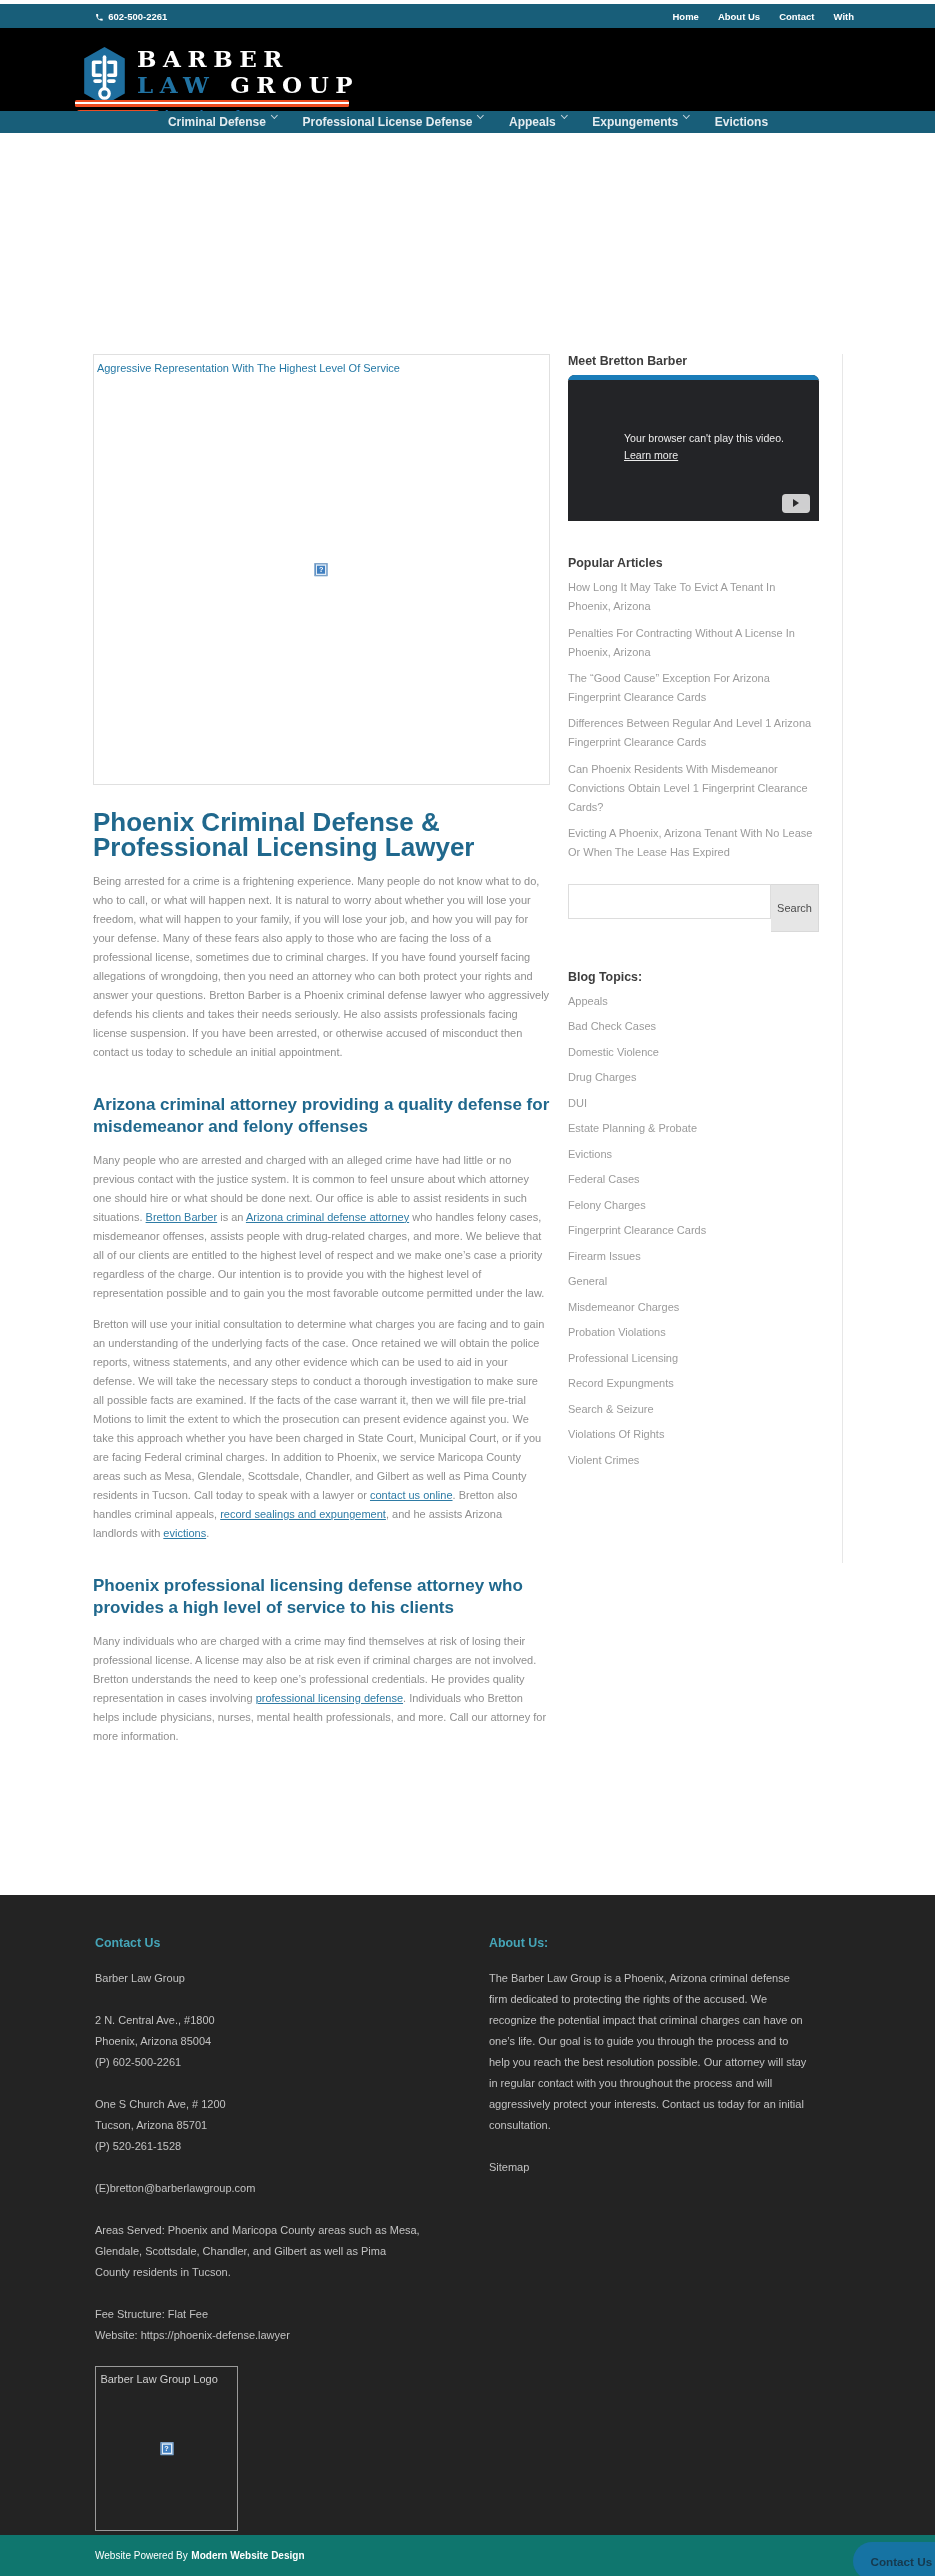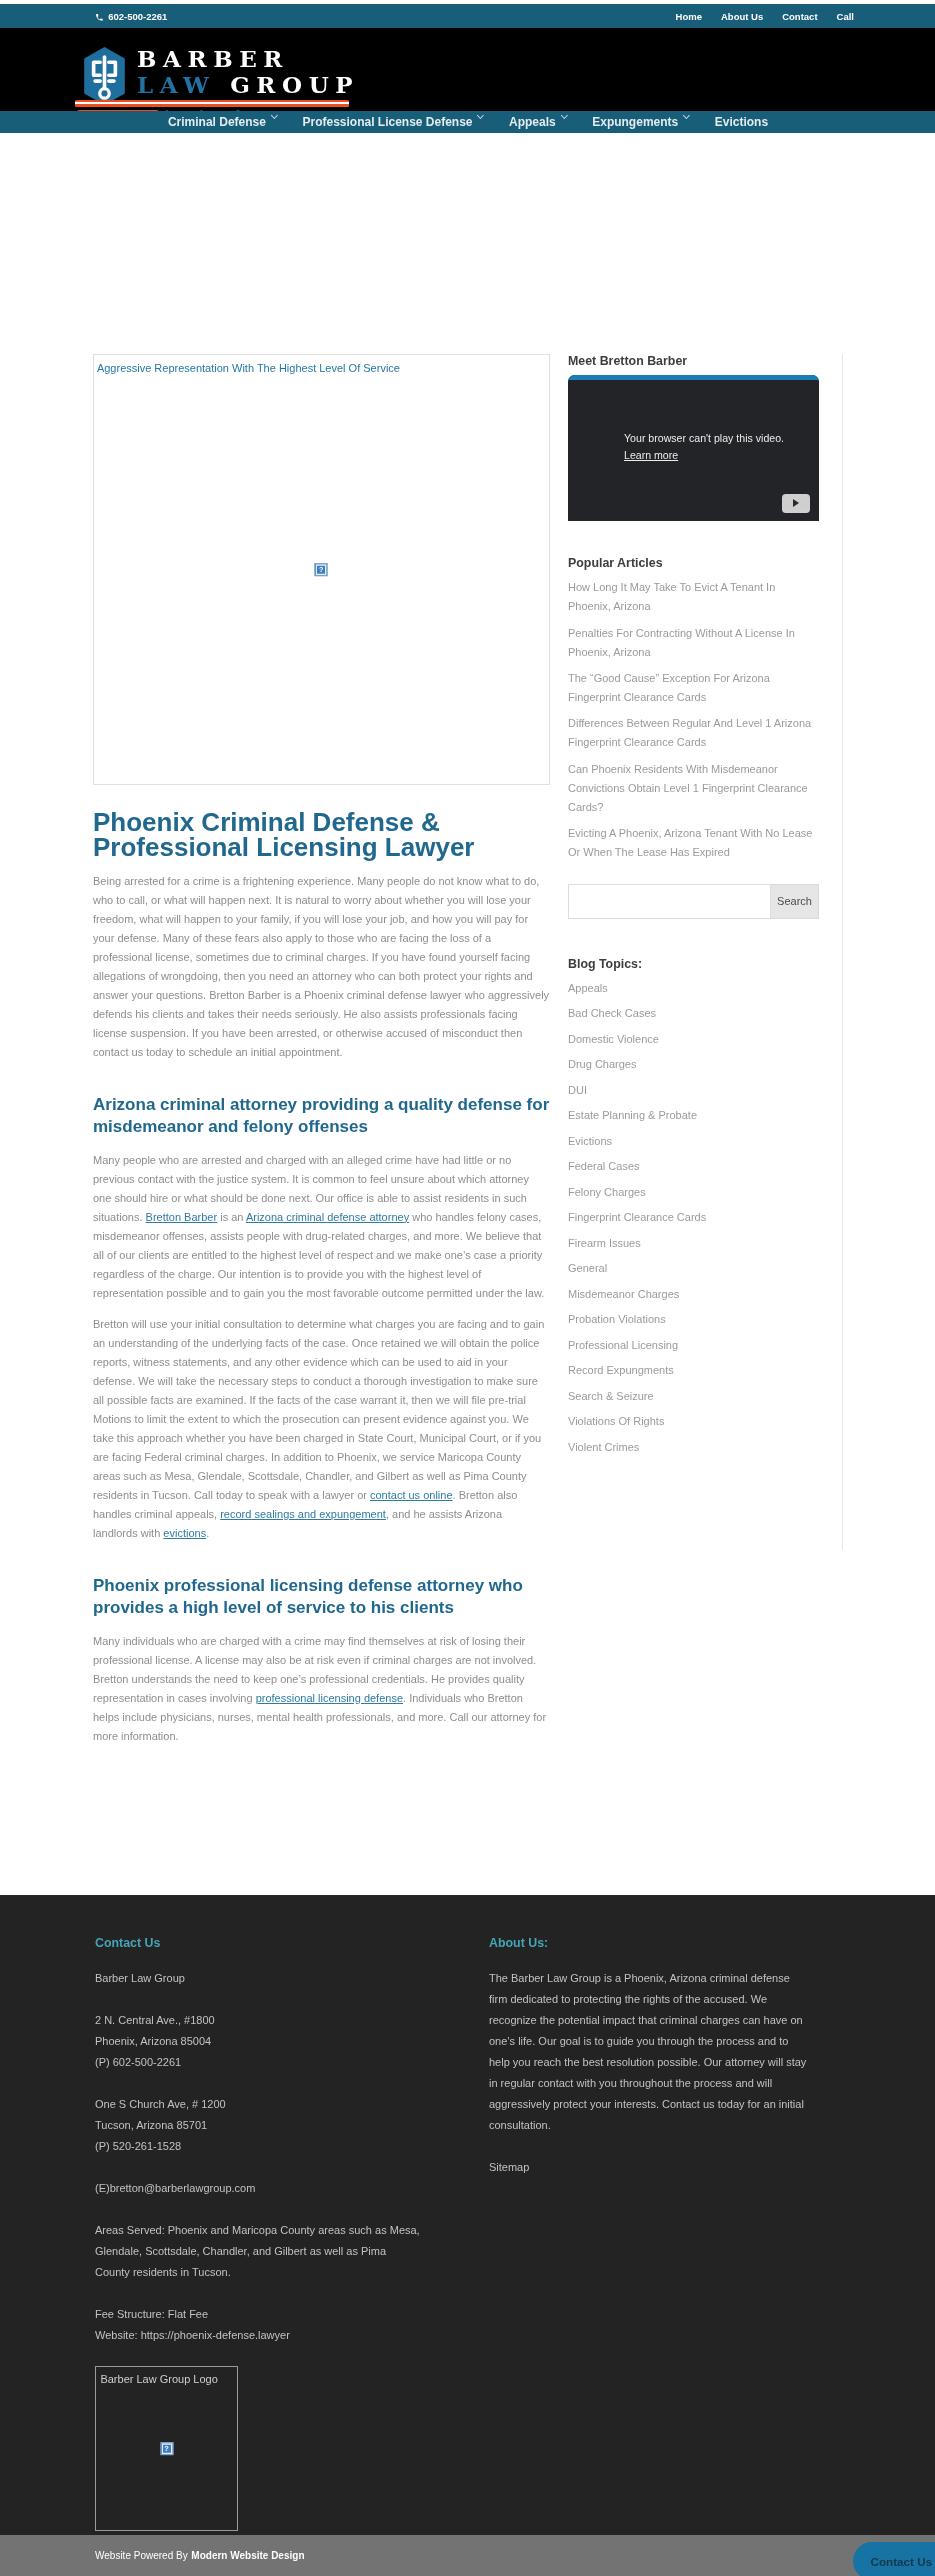--- a/index.html
+++ b/index.html
@@ -62,41 +62,41 @@
     border-radius:3.7px;display:flex;align-items:center;justify-content:center;opacity:.92;border:none;}
   .play-tri{width:0;height:0;border-left:6.6px solid #2d2d2d;border-top:4px solid transparent;
     border-bottom:4px solid transparent;margin-left:1.5px;}
   .sb-popular{margin-top:35px;}
   .article-list{margin-top:8.8px;}
   .article-link{display:block;font-size:11px;color:#9b9b9b;line-height:19px;
     margin:0 0 7.3px;text-decoration:none;}
   .search-row{display:flex;margin-top:22px;width:251px;}
   .search-input{flex:1;height:35px;border:0.7px solid #dddddd;box-sizing:border-box;
     padding:0 7.3px;font-size:11px;outline:none;font-family:inherit;background:#fff;}
-  .search-btn{width:48px;height:35px;background:#e6e6e6;border:0.7px solid #d9d9d9;border-left:none;
+  .search-btn{width:48px;height:48px;background:#e6e6e6;border:0.7px solid #d9d9d9;border-left:none;
     font-size:11px;color:#4c4c4c;font-family:inherit;box-sizing:border-box;}
   .sb-topics{margin-top:38px;}
   .topic-list{margin-top:8.8px;}
   .topic-link{display:block;font-size:11px;color:#9b9b9b;line-height:17.5px;
     margin:0 0 8px;text-decoration:none;}
   
   .footer{position:absolute;left:0;top:1895px;width:936px;height:640px;background:#232323;overflow:hidden;}
   .f-col-left{position:absolute;left:95px;top:41px;width:328px;}
   .f-col-right{position:absolute;left:489px;top:41px;width:322px;}
   .f-h{font-size:12.4px;font-weight:600;color:#45a5b8;margin:0 0 17.5px;}
   .f-line{font-size:11px;line-height:21px;color:#c2c2c2;}
   .f-line:empty{height:21px;}
   .f-about{margin:0;font-size:11px;line-height:21px;color:#c2c2c2;}
   .f-sitemap{display:inline-block;margin-top:21px;font-size:11px;line-height:21px;
     color:#c2c2c2;text-decoration:none;}
   .logo-box{position:relative;margin-top:20.5px;width:143px;height:165px;
     border:0.7px solid #9a9a9a;box-sizing:border-box;}
   .logo-alt{padding:5.8px 2.9px 0 4.4px;font-size:11px;color:#cfcfcf;}
   
-  .bottombar{position:absolute;left:0;top:2535px;width:936px;height:41px;background:#737373;
+  .bottombar{position:absolute;left:0;top:2535px;width:936px;height:41px;background:#0f766e;
     display:flex;align-items:center;padding-left:95px;box-sizing:border-box;
     color:#ffffff;font-size:10px;}
   .bottombar strong{margin-left:3.7px;font-weight:700;}
   .fab{position:absolute;left:853px;top:2542px;width:110px;height:38px;background:#1673a3;
     border:none;border-radius:19px;color:#16394e;font-size:11.7px;font-weight:600;
     font-family:inherit;display:flex;align-items:center;padding-left:17.5px;box-sizing:border-box;}
 </style>
 </head>
 <body>
 
@@ -105,21 +105,21 @@
     <svg class="phone-svg" viewBox="0 0 24 24">
       <path d="M6.6 10.8c1.4 2.8 3.8 5.1 6.6 6.6l2.2-2.2c.3-.3.7-.4 1-.2 1.1.4 2.3.6 3.6.6.6 0 1 .4 1 1V20c0 .6-.4 1-1 1C10.6 21 3 13.4 3 4c0-.6.4-1 1-1h3.5c.6 0 1 .4 1 1 0 1.2.2 2.4.6 3.6.1.3 0 .7-.2 1L6.6 10.8z"></path>
     </svg>
     <span>602-500-2261</span>
   </span>
   <span class="topbar-links">
 
   <a>Home</a>
       <a>About Us</a>
       <a>Contact</a>
-      <a>Call</a>
+      <a>With</a>
     </span>
 </div>
 
 <div class="header">
   <svg class="hex" viewBox="0 0 56 80">
     <polygon points="28,0 56,16 56,64 28,80 0,64 0,16" fill="#1e6e9e"></polygon>
     <g stroke="#ffffff" stroke-width="5" fill="none" stroke-linecap="round" stroke-linejoin="round">
       <path d="M28 14 V57"></path>
       <path d="M22 21 H13 V39 H22"></path>
       <path d="M34 21 H43 V39 H34"></path>

